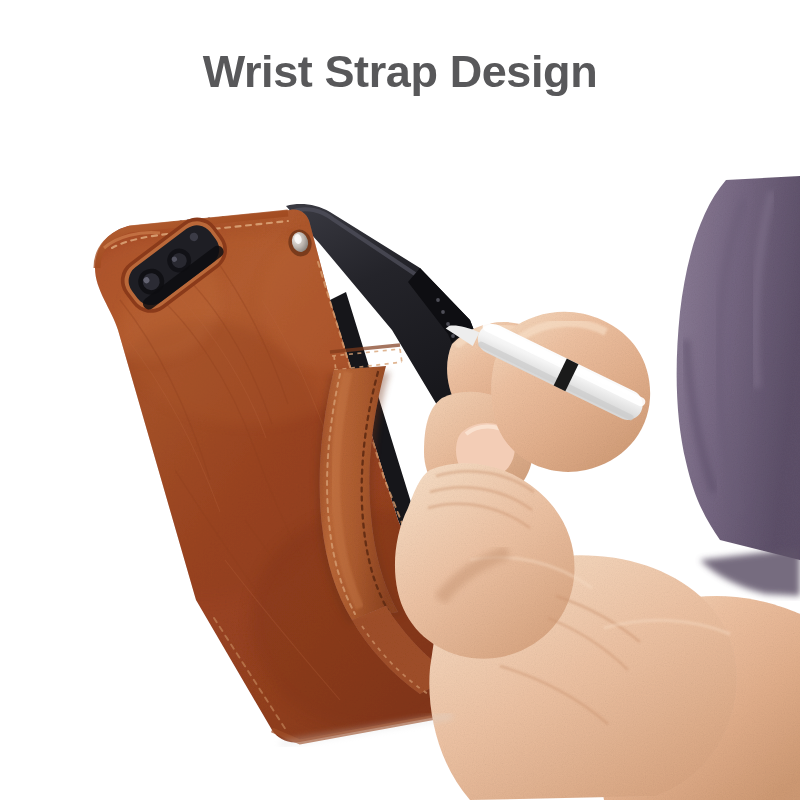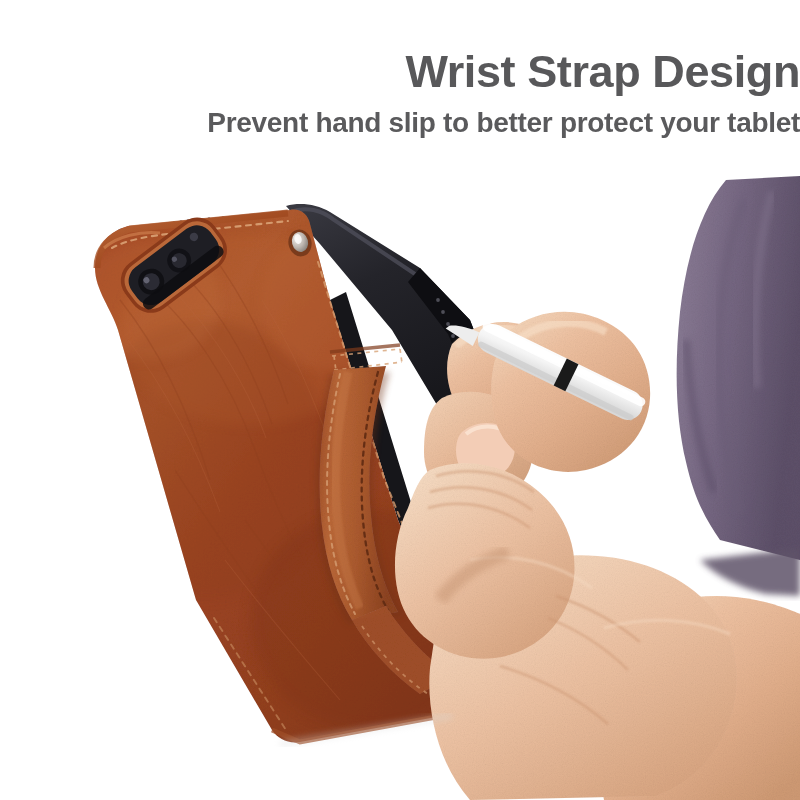--- a/index.html
+++ b/index.html
@@ -18,21 +18,21 @@
     background: #ffffff;
     overflow: hidden;
   }
 
   
   #header-block {
     position: absolute;
     left: 0;
     top: 0;
     width: 800px;
-    text-align: right;
+    text-align: center;
     z-index: 50;
   }
   #headline {
     margin: 0;
     padding-top: 48px;
     font-size: 45px;
     font-weight: 700;
     letter-spacing: -0.4px;
     line-height: 1.05;
     color: #58585a;
@@ -466,16 +466,15 @@
           <path d="M 470,371 C 456,371 446,374 440,378 L 438,382 L 470,386 Z" fill="#ededed"></path>
         </g>
 
         <path d="M 280,744 L 452,716" stroke="#d8d8d8" stroke-width="6" fill="none" opacity="0.35" filter="url(#softBlur)"></path>
       </g>
     </svg>
   </div>
 
   <div id="header-block">
     <h1 id="headline">Wrist Strap Design</h1>
-    <p id="subheadline">Prevent hand slip to better protect your tablet</p>
   </div>
 
 </div>
 
 </body></html>

